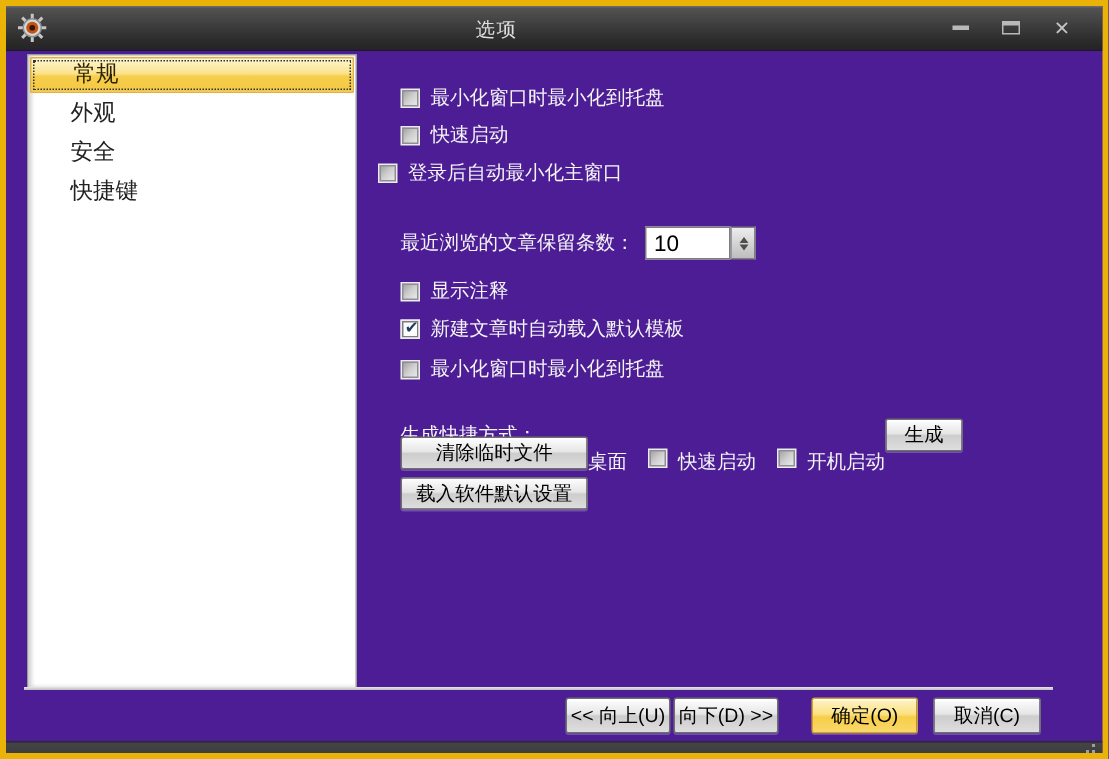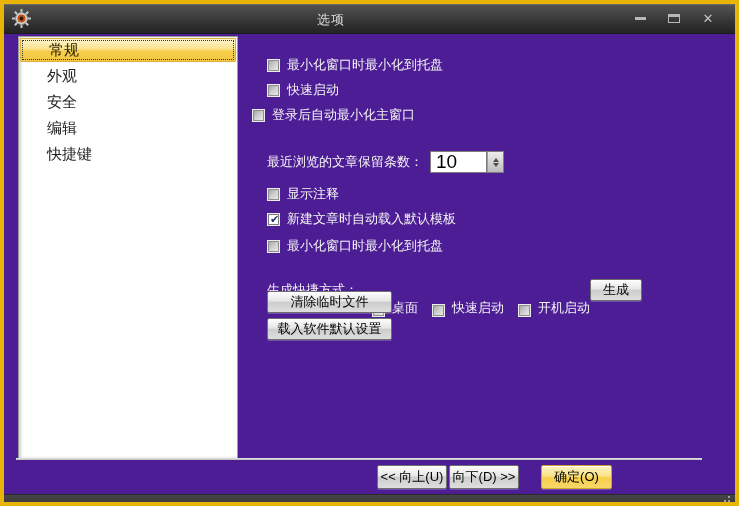--- a/index.html
+++ b/index.html
@@ -57,21 +57,21 @@
   }
   .cb.checked { background:#fcfcfc; box-shadow:inset 0 0 0 1px #7d7d7d; }
   .cb.checked::after {
     content:"✔"; position:absolute; left:0; top:-2px; width:13px; text-align:center;
     color:#233a66; font-size:11px; line-height:14px;
   }
   .cb-label { margin-left:7px; }
 
   .spin-input {
     width:57px; height:22px; border:1px solid #7e7e7e; background:#fff;
-    font-family:inherit; font-size:19px; color:#000; padding:0 0 0 5px; margin-left:7px; outline:none;
+    font-family:inherit; font-size:15px; color:#000; padding:0 0 0 5px; margin-left:7px; outline:none;
   }
   .spin-btn {
     width:17px; height:22px; border:1px solid #7e7e7e; border-left:1px solid #9a9a9a;
     background:linear-gradient(180deg,#ededed,#bdbdbd);
     display:flex; flex-direction:column; align-items:center; justify-content:center; gap:1px; cursor:default;
   }
   .spin-btn .up { width:0; height:0; border-left:3px solid transparent; border-right:3px solid transparent; border-bottom:4px solid #4e4e4e; }
   .spin-btn .dn { width:0; height:0; border-left:3px solid transparent; border-right:3px solid transparent; border-top:4px solid #4e4e4e; }
 
   .btn {
@@ -79,21 +79,21 @@
     height:22px; padding:0 12px;
     background:linear-gradient(180deg,#fdfdfd 0%,#e6e6e6 45%,#cdcdcd 52%,#dedede 100%);
     border:1px solid #6f6f6f; border-radius:2px;
     box-shadow:0 1px 0 rgba(255,255,255,.22), inset 0 1px 0 #fff;
     color:#000; font-size:13px; font-family:Liberation Sans, sans-serif; cursor:default; white-space:nowrap;
   }
   .btn-gold {
     background:linear-gradient(180deg,#fdf4c6 0%,#fbe285 45%,#f7ce48 55%,#f8d86a 100%);
     border:1px solid #cfa12e;
   }
-  .chk-group { display:flex; align-items:flex-end; margin-left:14px;margin-top:36px; }
+  .chk-group { display:flex; align-items:flex-start; margin-left:14px;margin-top:36px; }
 
   
   .separator { position:absolute; left:12px; top:454px; width:686px; height:2px;
     background:linear-gradient(180deg,#e6e6e6,#bdbdbd); }
   .footer-btn { position:absolute; top:461px; height:24px; }
 
   
   .statusbar {
     position:absolute; left:0; top:490px; width:100%; height:16px;
     background:linear-gradient(180deg,#454545,#353535);
@@ -133,21 +133,20 @@
       <div class="wbtn">
           <span class="glyph-close">✕</span>
         </div>
     </div>
   </div>
 
   <div class="listbox">
     <div class="lb-item selected">常规</div>
     <div class="lb-item">外观</div>
     <div class="lb-item">安全</div>
-    <div class="lb-item">编辑</div>
     <div class="lb-item">快捷键</div>
   </div>
 
   <div class="row" style="left:263px; top:52px;">
     <span class="cb"></span>
     <span class="cb-label">最小化窗口时最小化到托盘</span>
   </div>
   <div class="row" style="left:263px; top:77px;">
     <span class="cb"></span>
     <span class="cb-label">快速启动</span>
@@ -196,18 +195,19 @@
     <button class="btn" style="margin-left:auto; width:63px;">生成</button>
   </div>
 
   <button class="btn" style="position:absolute; left:263px; top:314px; width:125px;">载入软件默认设置</button>
   <button class="btn" style="position:absolute; left:263px; top:287px; width:125px;">清除临时文件</button>
 
   <div class="separator"></div>
   <button class="btn footer-btn" style="left:373px; width:70px;">&lt;&lt; 向上(U)</button>
   <button class="btn btn-gold footer-btn" style="left:537px; width:71px;">确定(O)</button>
   <button class="btn footer-btn" style="left:445px; width:70px;">向下(D) &gt;&gt;</button>
+  <button class="btn footer-btn" style="left:618px; width:72px;">取消(C)</button>
 
   <div class="statusbar">
     <div class="grip"></div>
   </div>
 
 </div>
 
 </body></html>

